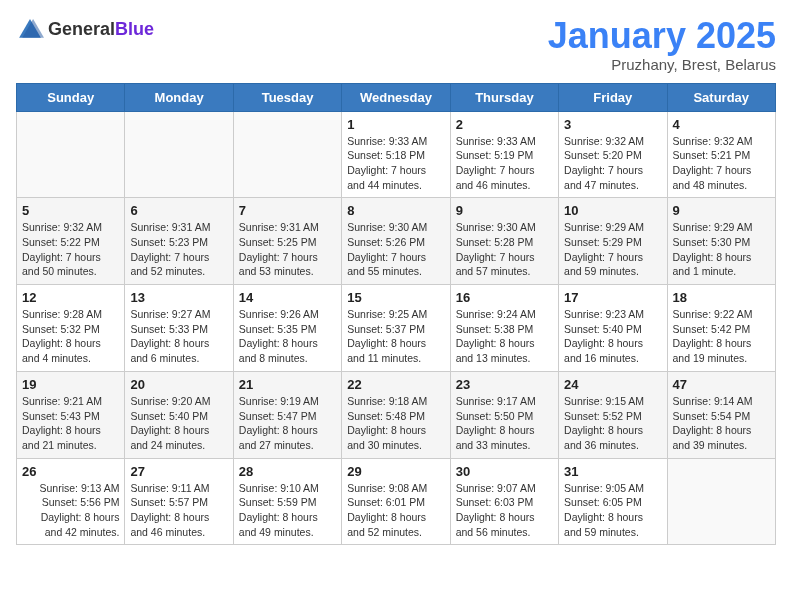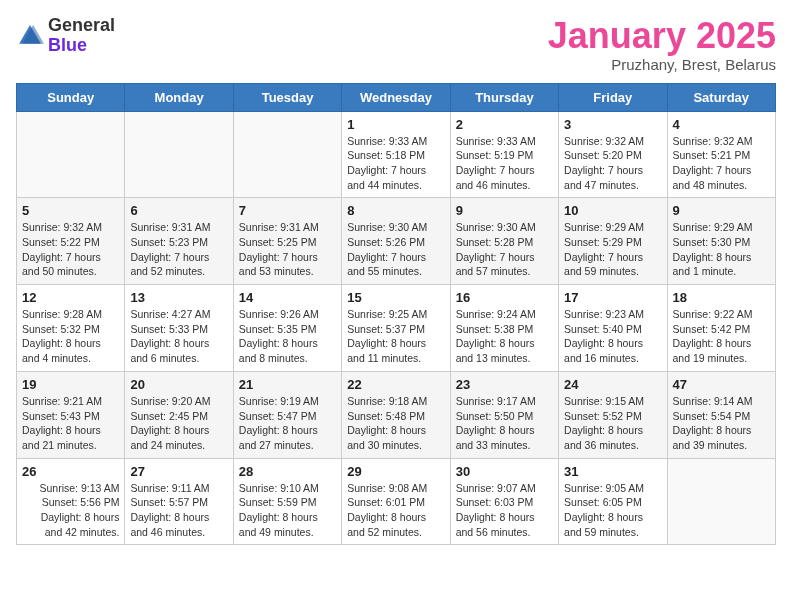--- a/index.html
+++ b/index.html
@@ -16,21 +16,21 @@
       align-items: flex-start;
       margin-bottom: 10px;
     }
     .logo {
       display: flex;
       align-items: center;
       gap: 4px;
     }
     .logo-text {
       display: flex;
-      flex-direction: column;
+      flex-direction: row;
       line-height: 1.1;
     }
     .logo-text span:first-child {
       font-size: 18px;
       font-weight: bold;
       color: #333;
     }
     .logo-text span:last-child {
       font-size: 18px;
       font-weight: bold;
@@ -39,21 +39,21 @@
     .logo-icon {
       width: 28px;
       height: 28px;
     }
     .title-block {
       text-align: right;
     }
     .title-block h1 {
       font-size: 36px;
       font-weight: bold;
-      color: #ec4899;
+      color: #3b82f6;
       line-height: 1.1;
     }
     .title-block p {
       font-size: 15px;
       color: #555;
     }
     .calendar {
       width: 100%;
       border-collapse: collapse;
       border: 1px solid #14532d;
@@ -218,21 +218,21 @@
       <tr>
         <td>
           <div class="day-number">12</div>
           <div class="day-info" style="white-space: pre-line;">Sunrise: 9:28 AM
 Sunset: 5:32 PM
 Daylight: 8 hours
 and 4 minutes.</div>
         </td>
         <td>
           <div class="day-number">13</div>
-          <div class="day-info" style="white-space: pre-line;">Sunrise: 4:27 AM
+          <div class="day-info" style="white-space: pre-line;">Sunrise: 9:27 AM
 Sunset: 5:33 PM
 Daylight: 8 hours
 and 6 minutes.</div>
         </td>
         <td>
           <div class="day-number">14</div>
           <div class="day-info" style="white-space: pre-line;">Sunrise: 9:26 AM
 Sunset: 5:35 PM
 Daylight: 8 hours
 and 8 minutes.</div>
@@ -270,21 +270,21 @@
         <td>
           <div class="day-number">19</div>
           <div class="day-info" style="white-space: pre-line;">Sunrise: 9:21 AM
 Sunset: 5:43 PM
 Daylight: 8 hours
 and 21 minutes.</div>
         </td>
         <td>
           <div class="day-number">20</div>
           <div class="day-info" style="white-space: pre-line;">Sunrise: 9:20 AM
-Sunset: 2:45 PM
+Sunset: 5:40 PM
 Daylight: 8 hours
 and 24 minutes.</div>
         </td>
         <td>
           <div class="day-number">21</div>
           <div class="day-info" style="white-space: pre-line;">Sunrise: 9:19 AM
 Sunset: 5:47 PM
 Daylight: 8 hours
 and 27 minutes.</div>
         </td>

